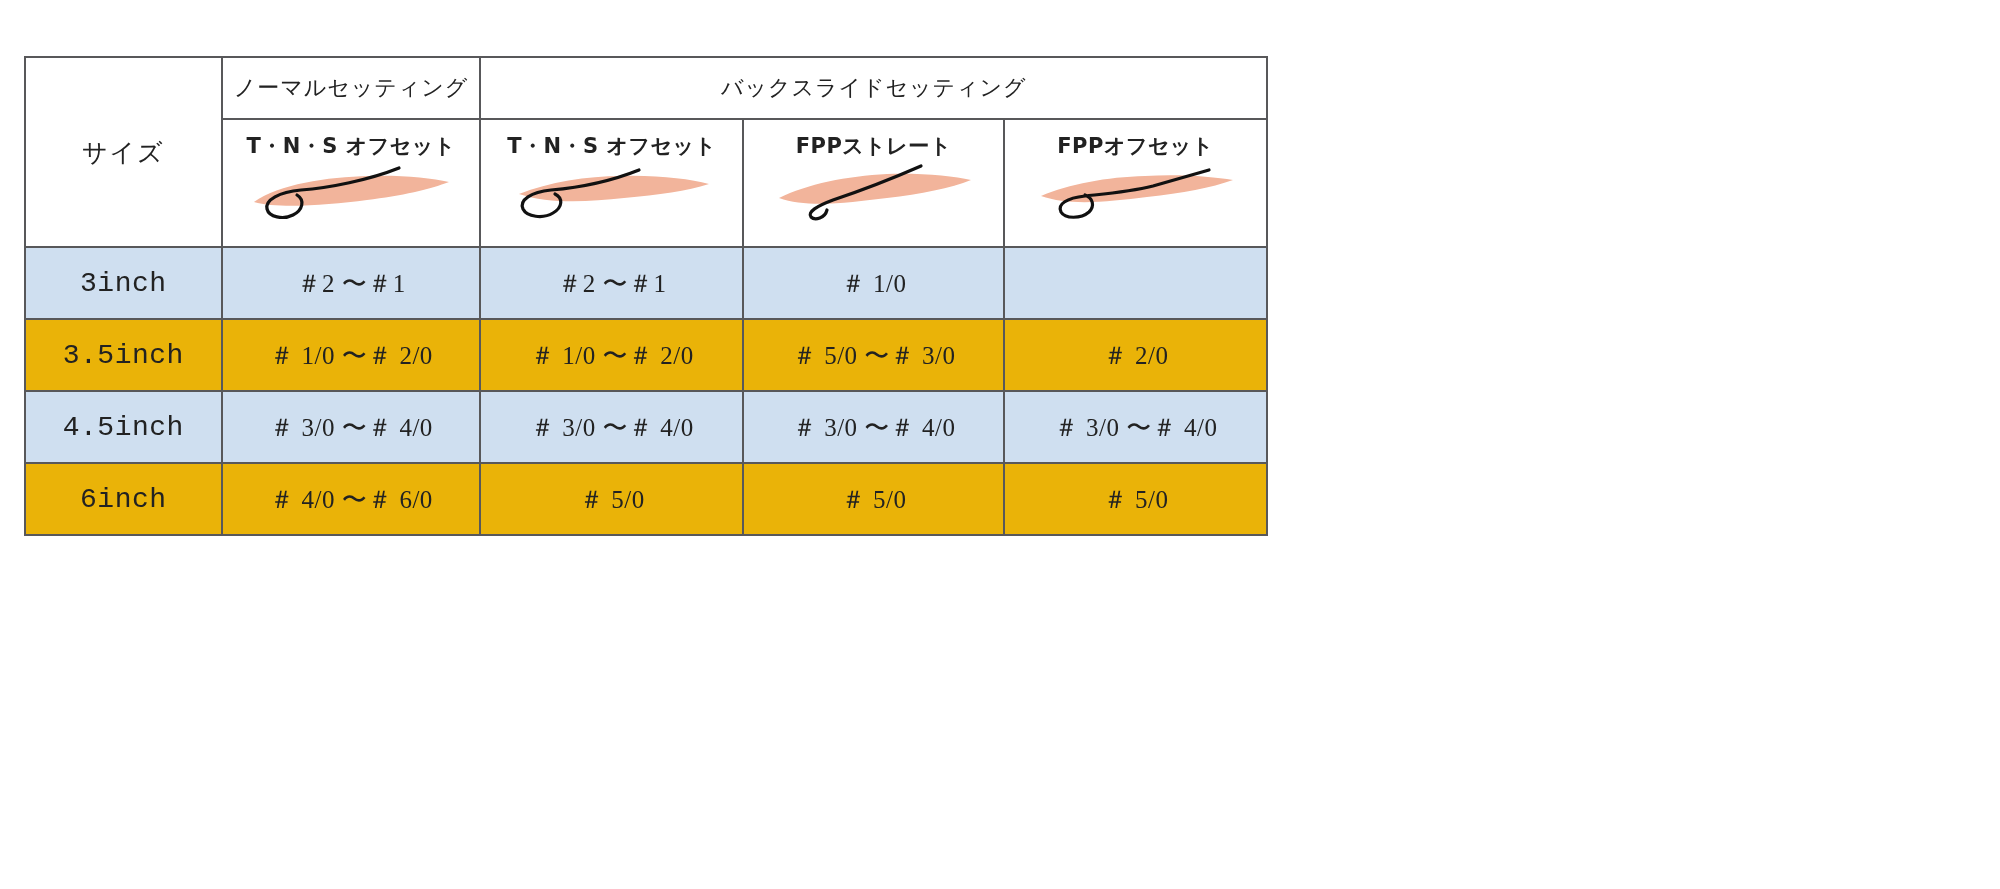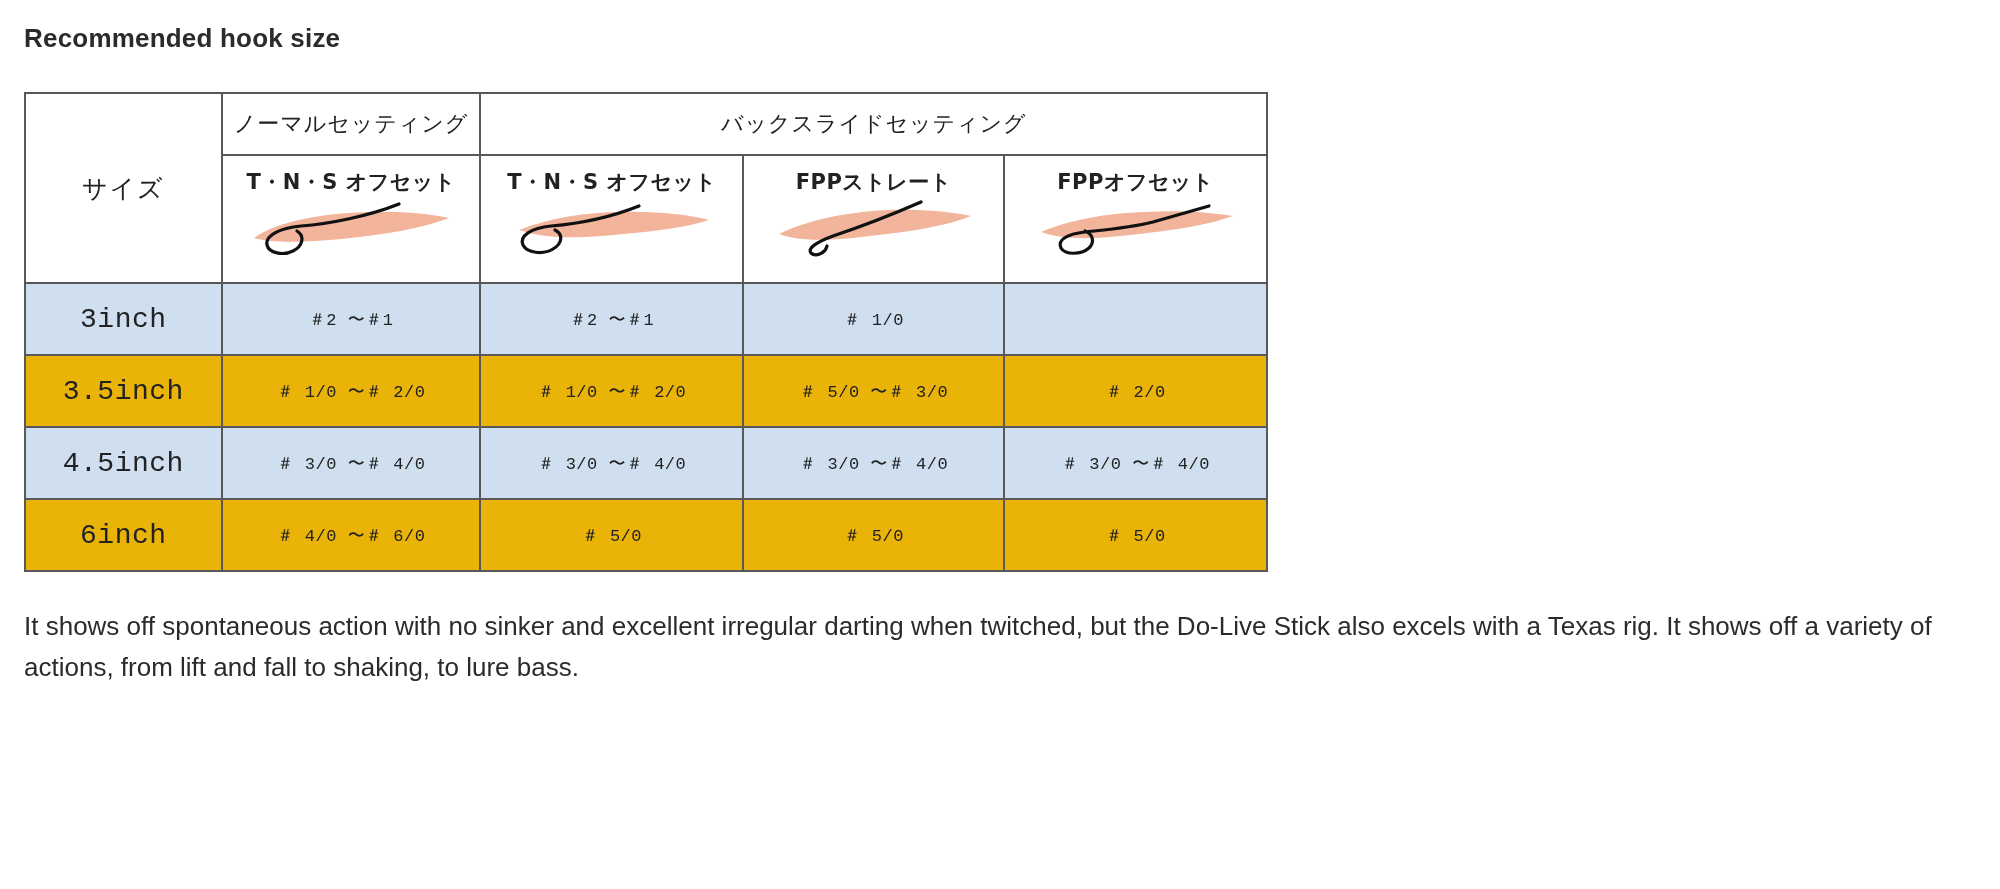--- a/index.html
+++ b/index.html
@@ -91,24 +91,24 @@
     font-size: 25px;
     letter-spacing: 2px;
   }
   .size-cell {
     font-size: 28px;
     height: 62px;
     letter-spacing: 0.5px;
     font-family: Liberation Mono, monospace;
   }
   .val-cell {
-    font-size: 17px;
+    font-size: 25px;
     height: 62px;
     letter-spacing: 0.5px;
-    font-family: Liberation Mono, monospace;
+    font-family: Liberation Serif, serif;
     white-space: nowrap;
   }
   tr.shaded td { background: #cfdff0; }
   tr.plain td { background: #eab308; text-align: center; }
 
   .sub-heading-2 {
     margin-top: 76px;
     font-size: 26px;
     font-weight: 700;
     color: #2b2b2b;
@@ -120,21 +120,20 @@
     color: #2b2b2b;
     max-width: 1960px;
     font-weight: 400;
   }
 </style>
 </head>
 <body>
 
 <div class="page">
 
-  <div class="section-heading">Recommended hook size</div>
 
   <div class="table-wrap">
     <table class="hook-table">
       <colgroup>
         <col class="c-size">
         <col class="c-d1">
         <col class="c-d2">
         <col class="c-d3">
         <col class="c-d4">
       </colgroup>
@@ -218,15 +217,14 @@
           <td class="val-cell">＃ 4/0 〜＃ 6/0</td>
           <td class="val-cell">＃ 5/0</td>
           <td class="val-cell">＃ 5/0</td>
           <td class="val-cell">＃ 5/0</td>
         </tr>
       </tbody>
     </table>
   </div>
 
 
-  <div class="body-copy">It shows off spontaneous action with no sinker and excellent irregular darting when twitched, but the Do-Live Stick also excels with a Texas rig. It shows off a variety of actions, from lift and fall to shaking, to lure bass.</div>
 
 </div>
 
 </body></html>

